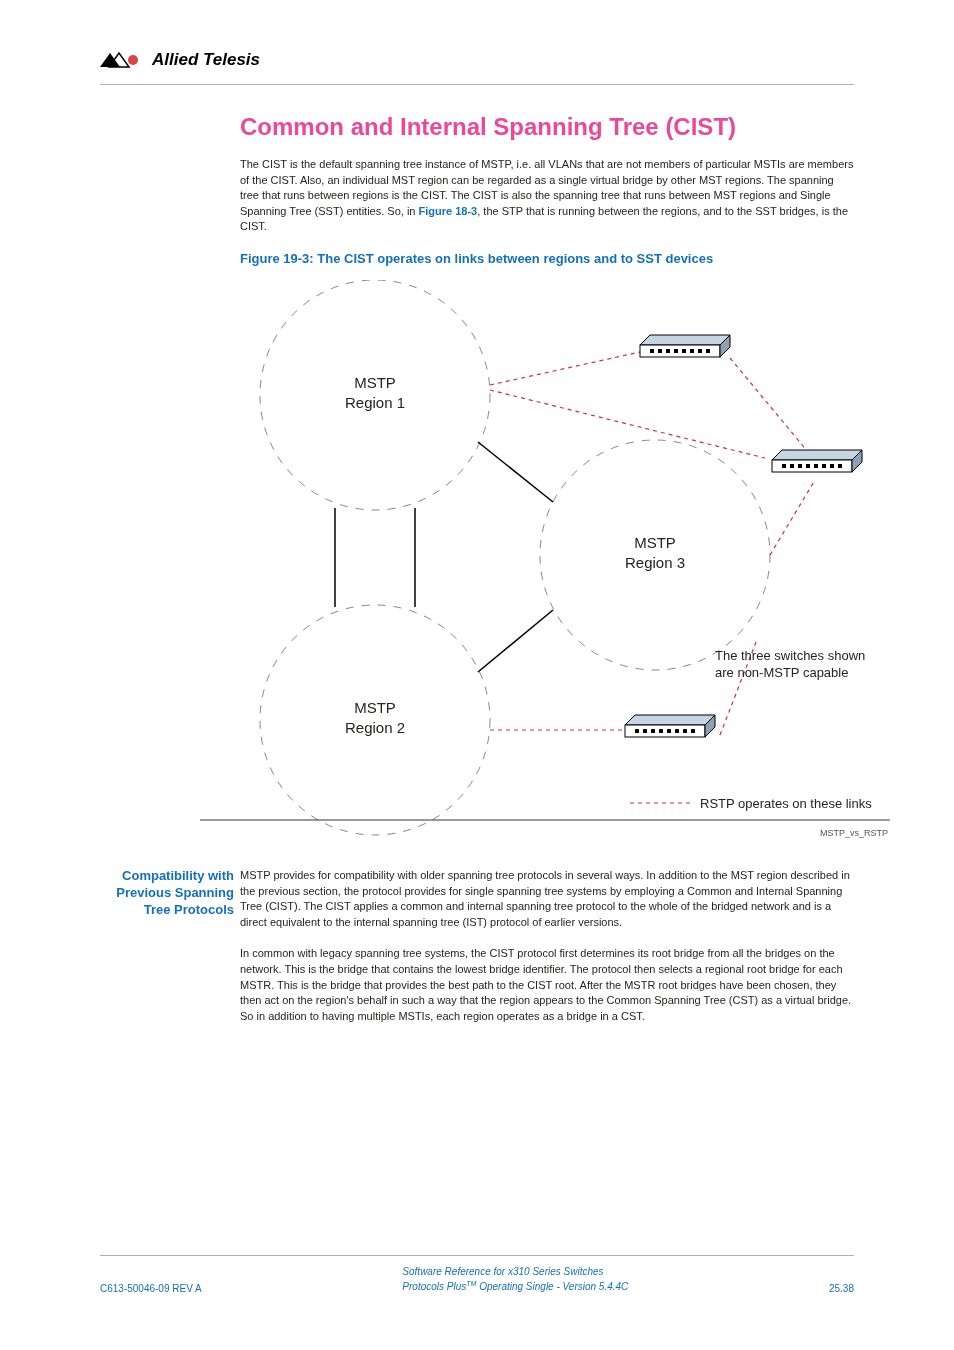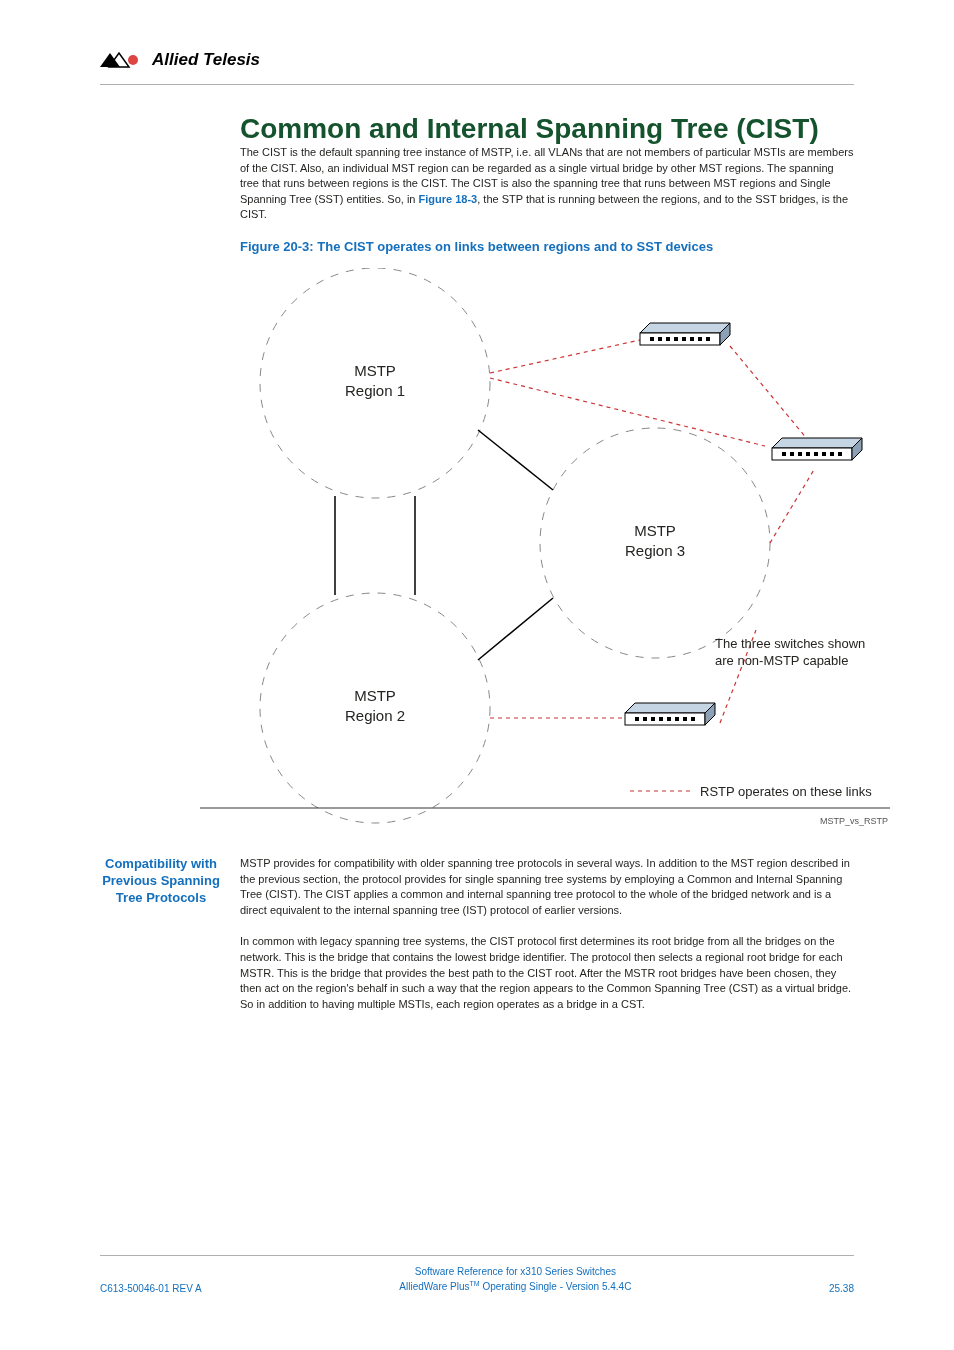--- a/index.html
+++ b/index.html
@@ -3,30 +3,30 @@
   <meta charset="utf-8">
   <style>
     * { margin: 0; padding: 0; box-sizing: border-box; }
     body { width: 954px; height: 1350px; font-family: Arial, Helvetica, sans-serif; background: #fff; position: relative; color: #252421; }
     .page { padding: 50px 100px 36px 100px; position: relative; height: 100%; }
     .header { display: flex; align-items: center; margin-bottom: 14px; }
     .logo-mark { display: inline-flex; align-items: center; margin-right: 8px; }
     .brand { font-weight: bold; font-size: 17px; color: #000; font-style: italic; }
     .header-rule { border: 0; border-top: 1px solid #b0b0b0; margin-bottom: 28px; }
     .content-area { margin-left: 140px; }
-    .title { font-size: 28px; font-weight: 600; color: #14532d; margin-bottom: 0; }
+    .title { font-size: 24px; font-weight: 600; color: #ec4899; margin-bottom: 16px; }
     .para { font-size: 11px; line-height: 1.42; color: #252421; margin-bottom: 16px; }
     .figlink { font-weight: bold; color: #1470bd; }
     .figcaption { font-weight: bold; color: #1470bd; font-size: 13px; margin-bottom: 14px; }
     .figure { width: 690px; height: 570px; margin-left: -40px; position: relative; margin-bottom: 18px; text-decoration: underline; }
-    .sidehead { position: absolute; left: 0; width: 140px; text-align: center; padding-right: 18px; font-weight: bold; color: #1470bd; font-size: 13px; line-height: 1.3; }
+    .sidehead { position: absolute; left: 12px; width: 140px; text-align: right; padding-right: 18px; font-weight: bold; color: #1470bd; font-size: 13px; line-height: 1.3; }
     .footer { position: absolute; bottom: 56px; left: 100px; right: 100px; }
     .footer-rule { border: 0; border-top: 1px solid #b0b0b0; margin-bottom: 8px; }
     .footer-row { display: flex; justify-content: space-between; align-items: flex-end; font-size: 10px; color: #1470bd; }
-    .footer-center { text-align: center; line-height: 1.5; }
+    .footer-center { text-align: left; line-height: 1.5; font-style: italic; }
     .sup { font-size: 7px; vertical-align: super; }
   </style>
 </head>
 <body>
 
 <div class="page">
   <div class="header">
     <span class="logo-mark">
       <svg width="44" height="18" viewBox="0 0 44 18">
         <polygon points="0,16 10,2 20,16" fill="#000"></polygon>
@@ -38,21 +38,21 @@
   </div>
   <hr class="header-rule">
 
   <div class="content-area">
     <h1 class="title">Common and Internal Spanning Tree (CIST)</h1>
 
     <p class="para">
       <span>The CIST is the default spanning tree instance of MSTP, i.e. all VLANs that are not members of particular MSTIs are members of the CIST. Also, an individual MST region can be regarded as a single virtual bridge by other MST regions. The spanning tree that runs between regions is the CIST. The CIST is also the spanning tree that runs between MST regions and Single Spanning Tree (SST) entities. So, in </span><span class="figlink">Figure 18-3</span><span>, the STP that is running between the regions, and to the SST bridges, is the CIST.</span>
     </p>
 
-    <div class="figcaption">Figure 20-3: The CIST operates on links between regions and to SST devices</div>
+    <div class="figcaption">Figure 19-3: The CIST operates on links between regions and to SST devices</div>
 
     <div class="figure">
       <svg width="690" height="570" viewBox="0 0 690 570">
         <defs>
           <g id="switch">
             <polygon points="0,10 80,10 90,0 10,0" fill="#c6d5e3" stroke="#000" stroke-width="1"></polygon>
             <rect x="0" y="10" width="80" height="12" fill="#fff" stroke="#000" stroke-width="1"></rect>
             <polygon points="80,10 90,0 90,12 80,22" fill="#8ca0b6" stroke="#000" stroke-width="1"></polygon>
             <rect x="10" y="14" width="4" height="4" fill="#000"></rect>
               <rect x="18" y="14" width="4" height="4" fill="#000"></rect>
@@ -108,23 +108,23 @@
     <div class="sidehead" style="white-space:normal;">Compatibility with Previous Spanning Tree Protocols</div>
     <div class="content-area">
       <p class="para">MSTP provides for compatibility with older spanning tree protocols in several ways. In addition to the MST region described in the previous section, the protocol provides for single spanning tree systems by employing a Common and Internal Spanning Tree (CIST). The CIST applies a common and internal spanning tree protocol to the whole of the bridged network and is a direct equivalent to the internal spanning tree (IST) protocol of earlier versions.</p>
       <p class="para">In common with legacy spanning tree systems, the CIST protocol first determines its root bridge from all the bridges on the network. This is the bridge that contains the lowest bridge identifier. The protocol then selects a regional root bridge for each MSTR. This is the bridge that provides the best path to the CIST root. After the MSTR root bridges have been chosen, they then act on the region's behalf in such a way that the region appears to the Common Spanning Tree (CST) as a virtual bridge. So in addition to having multiple MSTIs, each region operates as a bridge in a CST.</p>
     </div>
   </div>
 
   <div class="footer">
     <hr class="footer-rule">
     <div class="footer-row">
-      <div>C613-50046-01 REV A</div>
+      <div>C613-50046-09 REV A</div>
       <div class="footer-center">
         <div>Software Reference for x310 Series Switches</div>
         <div>
-          <span>AlliedWare Plus</span><span class="sup">TM</span><span> Operating Single - Version 5.4.4C</span>
+          <span>Protocols Plus</span><span class="sup">TM</span><span> Operating Single - Version 5.4.4C</span>
         </div>
       </div>
       <div>25.38</div>
     </div>
   </div>
 </div>
 
 </body></html>

